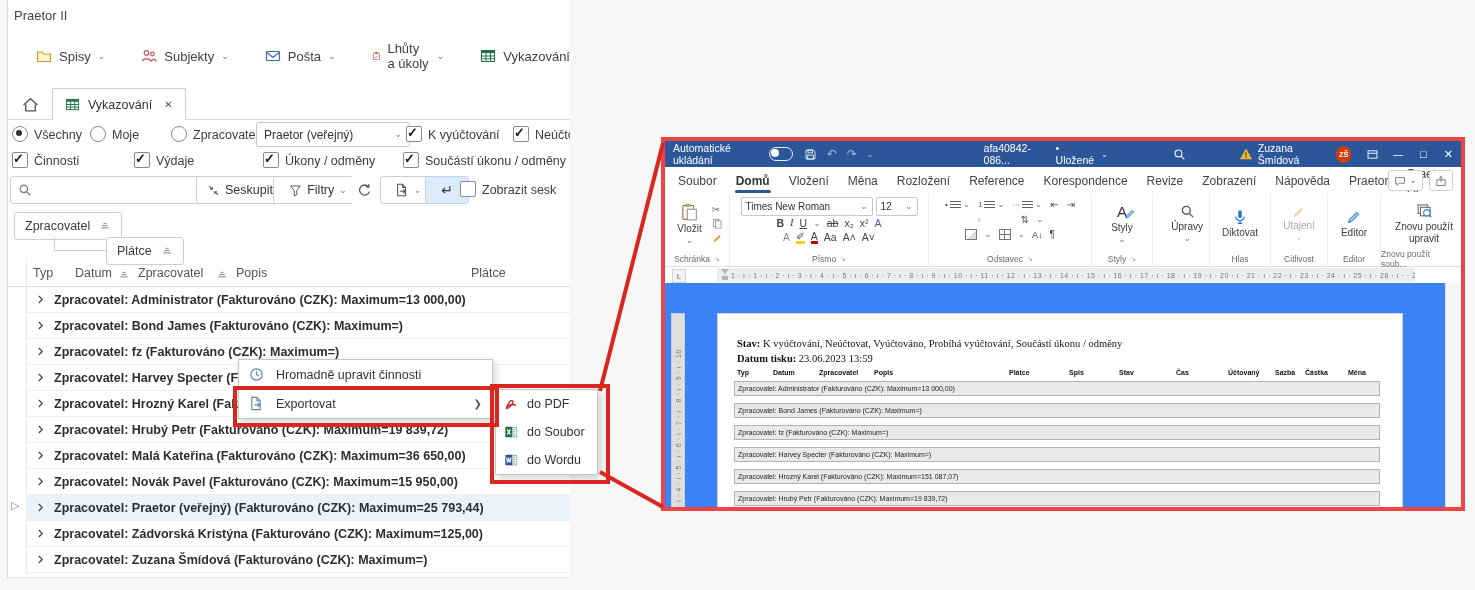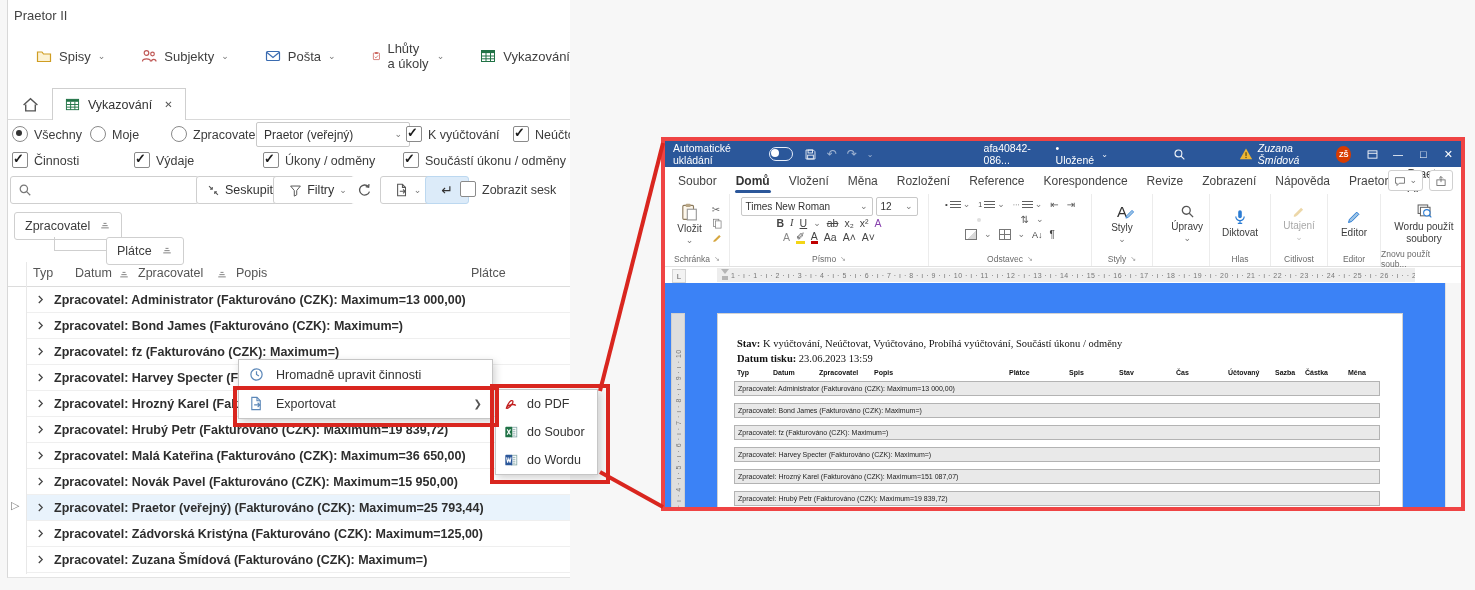--- a/index.html
+++ b/index.html
@@ -528,21 +528,21 @@
       <span class="w-ico" style="margin-left:60px;">
           <svg width="13" height="13" style="color:#fff;">
             <use href="#s-search"></use>
           </svg>
         </span>
       <span class="w-ico" style="margin-left:48px;">
           <svg width="14" height="14">
             <use href="#s-warn"></use>
           </svg>
         </span>
-      <span style="margin-left:0;font-style:italic;">Zuzana Šmídová</span>
+      <span style="margin-left:0;">Zuzana Šmídová</span>
       <span class="avatar">ZŠ</span>
       <span class="winctl" style="margin-left:2px;">
           <svg width="13" height="13">
             <use href="#s-winribbon"></use>
           </svg>
         </span>
       <span class="winctl">—</span>
       <span class="winctl" style="font-size:11px;">□</span>
       <span class="winctl" style="font-size:11px;">✕</span>
     </div>
@@ -755,21 +755,21 @@
             <span>Editor</span>
           </div>
       </div>
 
       <div class="rgroup" style="width:86px;border-right:none;">
         <div class="gcontent">
           <span class="bigbtn">
             <svg width="17" height="17">
                 <use href="#s-reuse"></use>
               </svg>
-            <span style="text-align:center;line-height:1.15;white-space:normal;width:78px;">Wordu použít soubory</span>
+            <span style="text-align:center;line-height:1.15;white-space:normal;width:78px;">Znovu použít upravit</span>
           </span>
         </div>
         <div class="glabel">
             <span>Znovu použít soub...</span>
             <span class="launcher" style="font-size:9px;">˄</span>
           </div>
       </div>
     </div>
 
     <div class="w-ruler">

